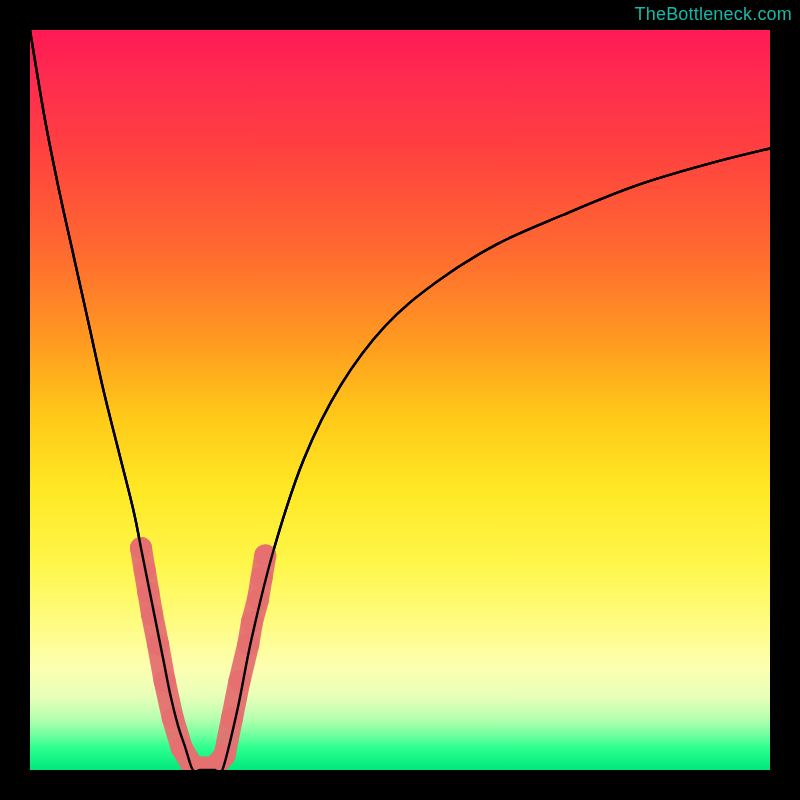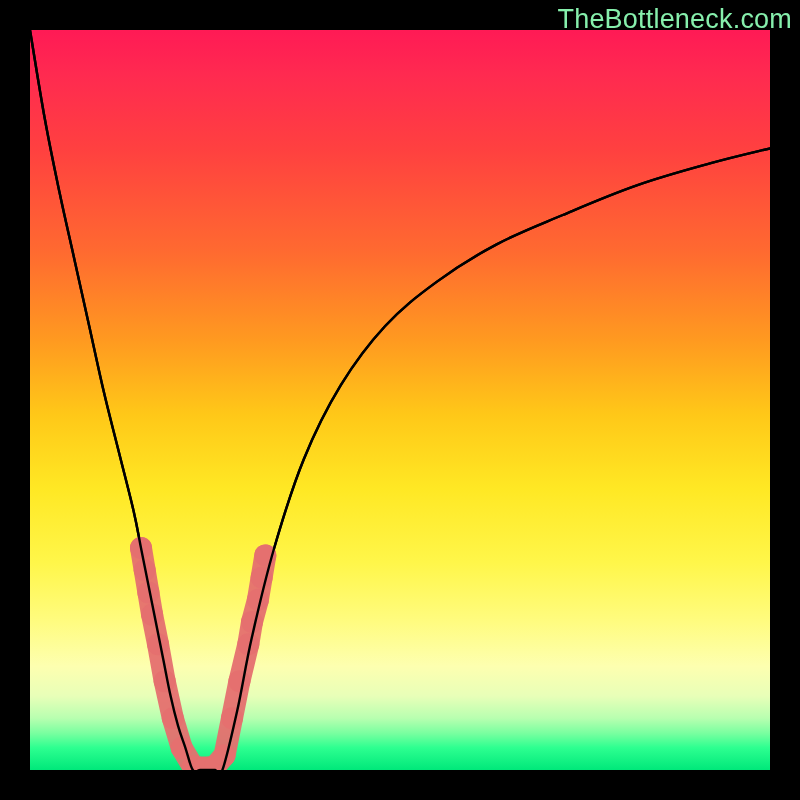--- a/index.html
+++ b/index.html
@@ -49,22 +49,22 @@
       #b8ffb0 93%,
       #7affa0 95%,
       #2dff90 97%,
       #00e87a 100%
     );
   }
   .watermark {
     position: absolute;
     right: 8px;
     top: 4px;
-    color: #86efac;
-    font-size: 27px;
+    color: #14b8a6;
+    font-size: 18px;
     font-weight: 500;
     letter-spacing: 0.2px;
     user-select: none;
   }
   svg.curves {
     position: absolute;
     left: 0;
     top: 0;
     width: 100%;
     height: 100%;

